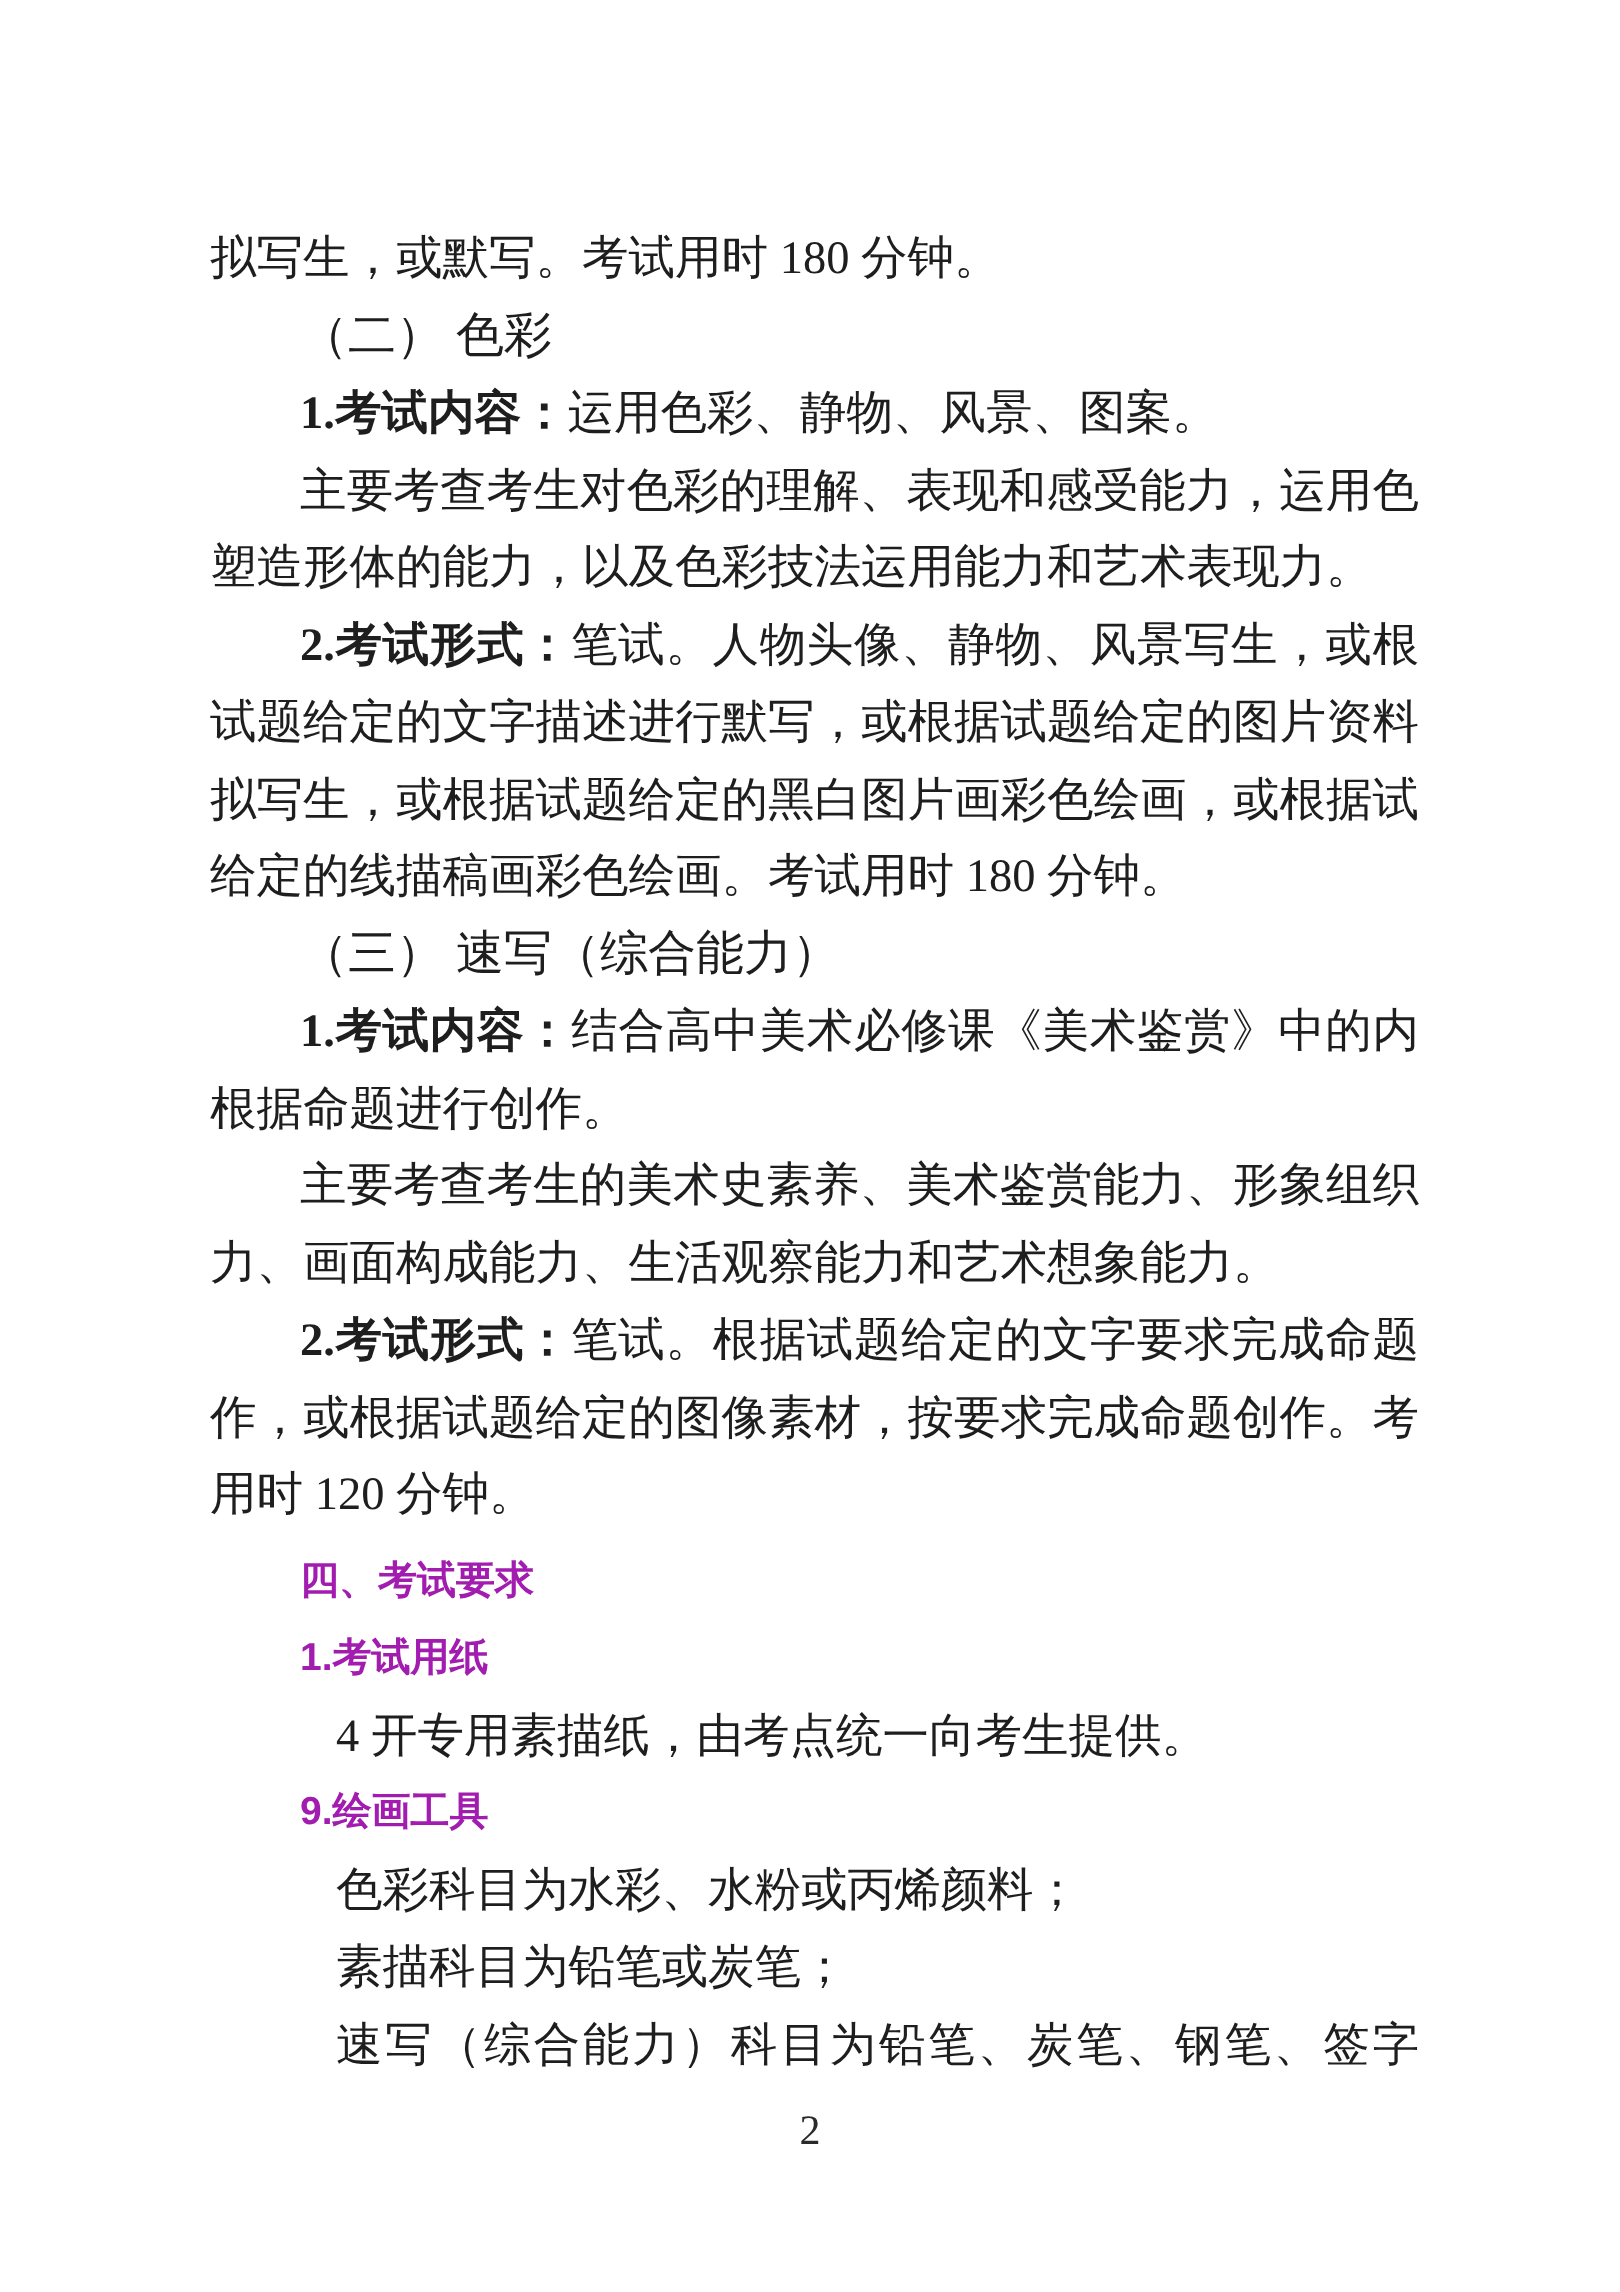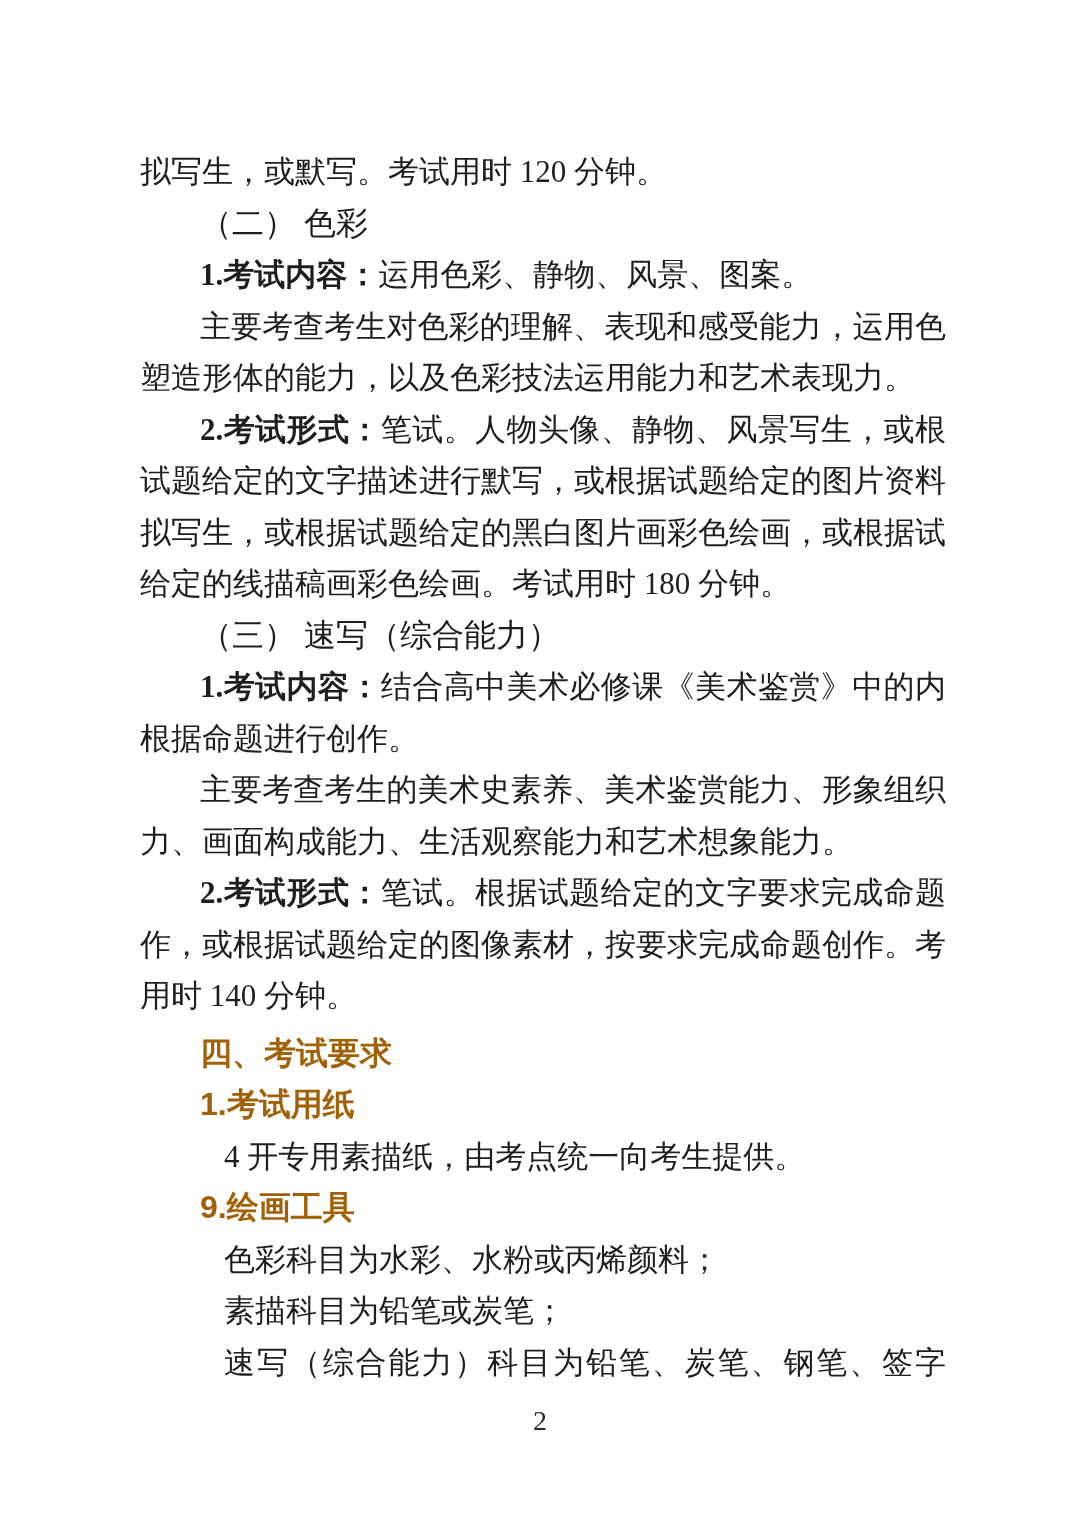--- a/index.html
+++ b/index.html
@@ -31,43 +31,43 @@
   }
   .ind  { text-indent:60px; }
   .ind2 { text-indent:84px; }
   .lead { font-weight:700;margin-top:21px; }
   .hkai {
     font-weight:400;
     font-size:32px;
   }
   .hhei {
     font-weight:700;
-    font-size:32px;
+    font-size:26px;
     font-family:"Liberation Sans","DejaVu Sans",sans-serif;
-    color:#a16207;
+    color:#a21caf;
   }
   .gap { margin-top:6px; }
   .pageno {
     position:absolute;
     top:1404px;
     left:0;
     width:100%;
     text-align:center;
     font-size:28px;
     line-height:34px;
     color:#2a2a2a;
   }
 </style>
 </head>
 <body>
 
 <div class="page">
   <div class="content">
 
-    <div class="ln"><span>拟写生，或默写。考试用时 120 分钟。</span></div>
+    <div class="ln"><span>拟写生，或默写。考试用时 180 分钟。</span></div>
 
     <div class="ln hkai ind"><span>（二） 色彩</span></div>
 
     <div class="ln ind"><span class="lead">1.考试内容：</span><span>运用色彩、静物、风景、图案。</span></div>
 
     <div class="ln ind fill"><span>主要考查考生对色彩的理解、表现和感受能力，运用色彩</span></div>
 
     <div class="ln"><span>塑造形体的能力，以及色彩技法运用能力和艺术表现力。</span></div>
 
     <div class="ln ind fill"><span class="lead">2.考试形式：</span><span>笔试。人物头像、静物、风景写生，或根据</span></div>
@@ -85,21 +85,21 @@
     <div class="ln"><span>根据命题进行创作。</span></div>
 
     <div class="ln ind fill"><span>主要考查考生的美术史素养、美术鉴赏能力、形象组织能</span></div>
 
     <div class="ln"><span>力、画面构成能力、生活观察能力和艺术想象能力。</span></div>
 
     <div class="ln ind fill"><span class="lead">2.考试形式：</span><span>笔试。根据试题给定的文字要求完成命题创</span></div>
 
     <div class="ln fill"><span>作，或根据试题给定的图像素材，按要求完成命题创作。考试</span></div>
 
-    <div class="ln"><span>用时 140 分钟。</span></div>
+    <div class="ln"><span>用时 120 分钟。</span></div>
 
     <div class="ln hhei ind gap"><span>四、考试要求</span></div>
 
     <div class="ln hhei ind"><span>1.考试用纸</span></div>
 
     <div class="ln ind2"><span>4 开专用素描纸，由考点统一向考生提供。</span></div>
 
     <div class="ln hhei ind"><span>9.绘画工具</span></div>
 
     <div class="ln ind2"><span>色彩科目为水彩、水粉或丙烯颜料；</span></div>

